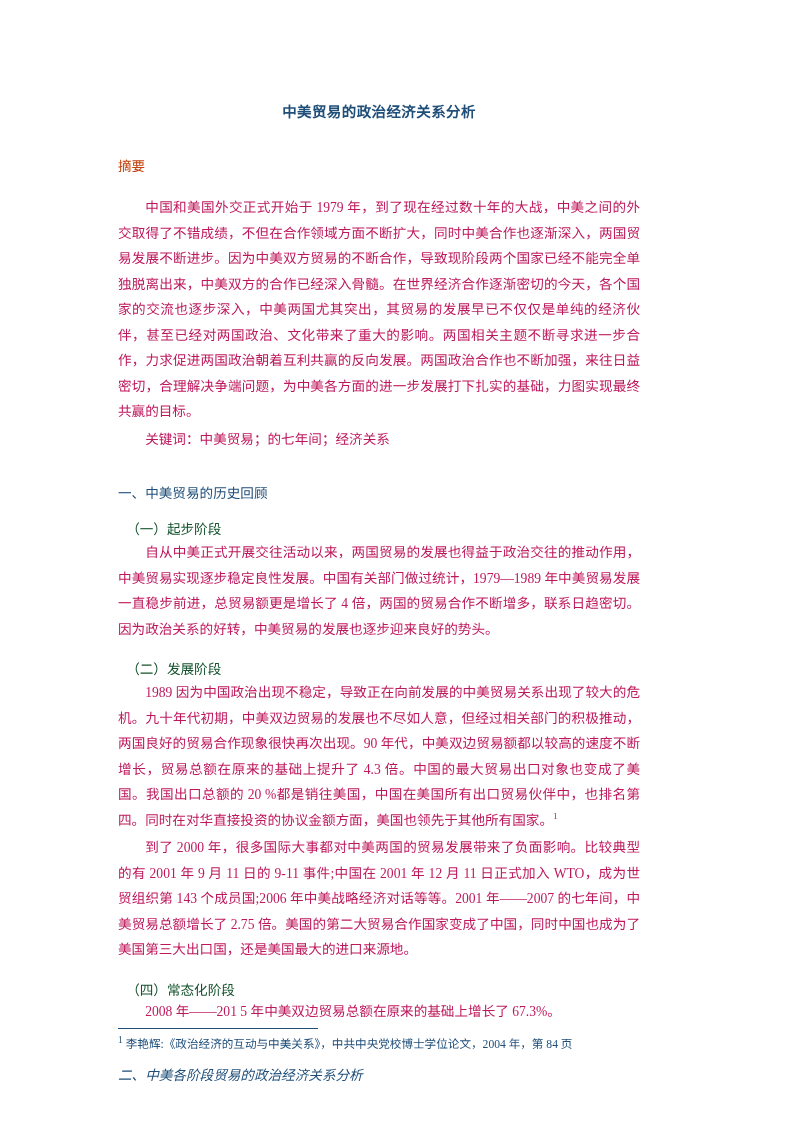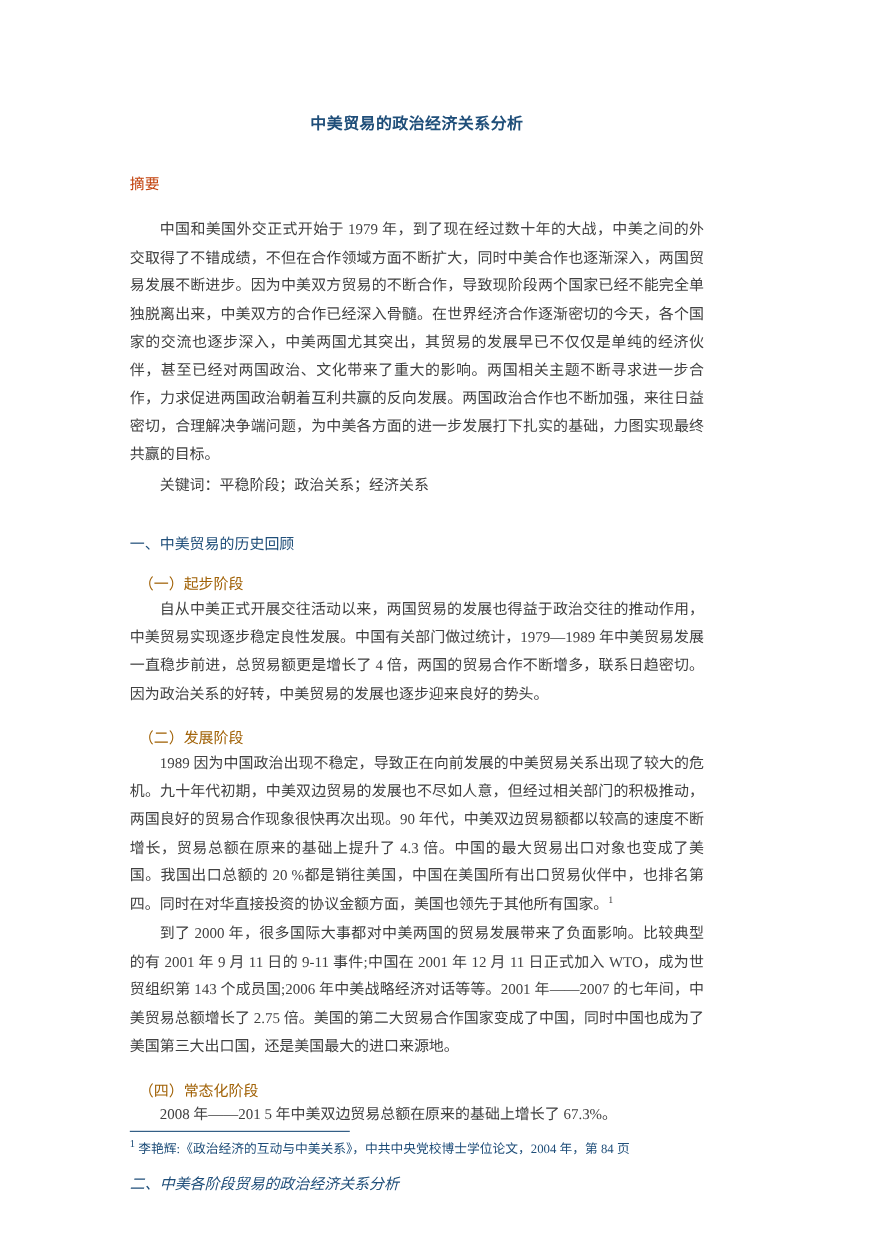--- a/index.html
+++ b/index.html
@@ -34,42 +34,42 @@
   }
   .section-label {
     font-size: 13.5px;
     margin-top: 34px;
     color: #c2410c;
   }
   p {
     margin: 0;
     font-size: 13.6px;
     line-height: 25.5px;
-    color: #404040;
+    color: #be185d;
     text-align: justify;
     text-justify: inter-ideograph;
   }
   .abstract-body {
     margin-top: 20px;
     text-indent: 2em;
   }
   .keywords {
     margin-top: 2px;
     text-indent: 2em;
   }
   .heading1 {
     font-size: 13.6px;
     margin-top: 30px;
     color: #1f4e79;
   }
   .heading2 {
     font-size: 13.6px;
     margin-top: 16px;
     padding-left: 0.6em;
-    color: #a16207;
+    color: #14532d;
   }
   .para {
     margin-top: 2px;
     text-indent: 2em;
   }
   .para.tight {
     margin-top: 0;
   }
   .heading1.later {
     margin-top: 40px;
@@ -108,21 +108,21 @@
 <body>
 
 <div class="page">
 
   <h1 class="doc-title">中美贸易的政治经济关系分析</h1>
 
   <div class="section-label">摘要</div>
 
   <p class="abstract-body">中国和美国外交正式开始于 1979 年，到了现在经过数十年的大战，中美之间的外交取得了不错成绩，不但在合作领域方面不断扩大，同时中美合作也逐渐深入，两国贸易发展不断进步。因为中美双方贸易的不断合作，导致现阶段两个国家已经不能完全单独脱离出来，中美双方的合作已经深入骨髓。在世界经济合作逐渐密切的今天，各个国家的交流也逐步深入，中美两国尤其突出，其贸易的发展早已不仅仅是单纯的经济伙伴，甚至已经对两国政治、文化带来了重大的影响。两国相关主题不断寻求进一步合作，力求促进两国政治朝着互利共赢的反向发展。两国政治合作也不断加强，来往日益密切，合理解决争端问题，为中美各方面的进一步发展打下扎实的基础，力图实现最终共赢的目标。</p>
 
-  <p class="keywords">关键词：平稳阶段；政治关系；经济关系</p>
+  <p class="keywords">关键词：中美贸易；的七年间；经济关系</p>
 
   <div class="heading1">一、中美贸易的历史回顾</div>
 
   <div class="heading2">（一）起步阶段</div>
   <p class="para">自从中美正式开展交往活动以来，两国贸易的发展也得益于政治交往的推动作用，中美贸易实现逐步稳定良性发展。中国有关部门做过统计，1979—1989 年中美贸易发展一直稳步前进，总贸易额更是增长了 4 倍，两国的贸易合作不断增多，联系日趋密切。因为政治关系的好转，中美贸易的发展也逐步迎来良好的势头。</p>
 
   <div class="heading2">（二）发展阶段</div>
   <p class="para"><span>1989 因为中国政治出现不稳定，导致正在向前发展的中美贸易关系出现了较大的危机。九十年代初期，中美双边贸易的发展也不尽如人意，但经过相关部门的积极推动，两国良好的贸易合作现象很快再次出现。90 年代，中美双边贸易额都以较高的速度不断增长，贸易总额在原来的基础上提升了 4.3 倍。中国的最大贸易出口对象也变成了美国。我国出口总额的 20 %都是销往美国，中国在美国所有出口贸易伙伴中，也排名第四。同时在对华直接投资的协议金额方面，美国也领先于其他所有国家。</span><sup>1</sup></p>
 
   <p class="para">到了 2000 年，很多国际大事都对中美两国的贸易发展带来了负面影响。比较典型的有 2001 年 9 月 11 日的 9-11 事件;中国在 2001 年 12 月 11 日正式加入 WTO，成为世贸组织第 143 个成员国;2006 年中美战略经济对话等等。2001 年——2007 的七年间，中美贸易总额增长了 2.75 倍。美国的第二大贸易合作国家变成了中国，同时中国也成为了美国第三大出口国，还是美国最大的进口来源地。</p>

